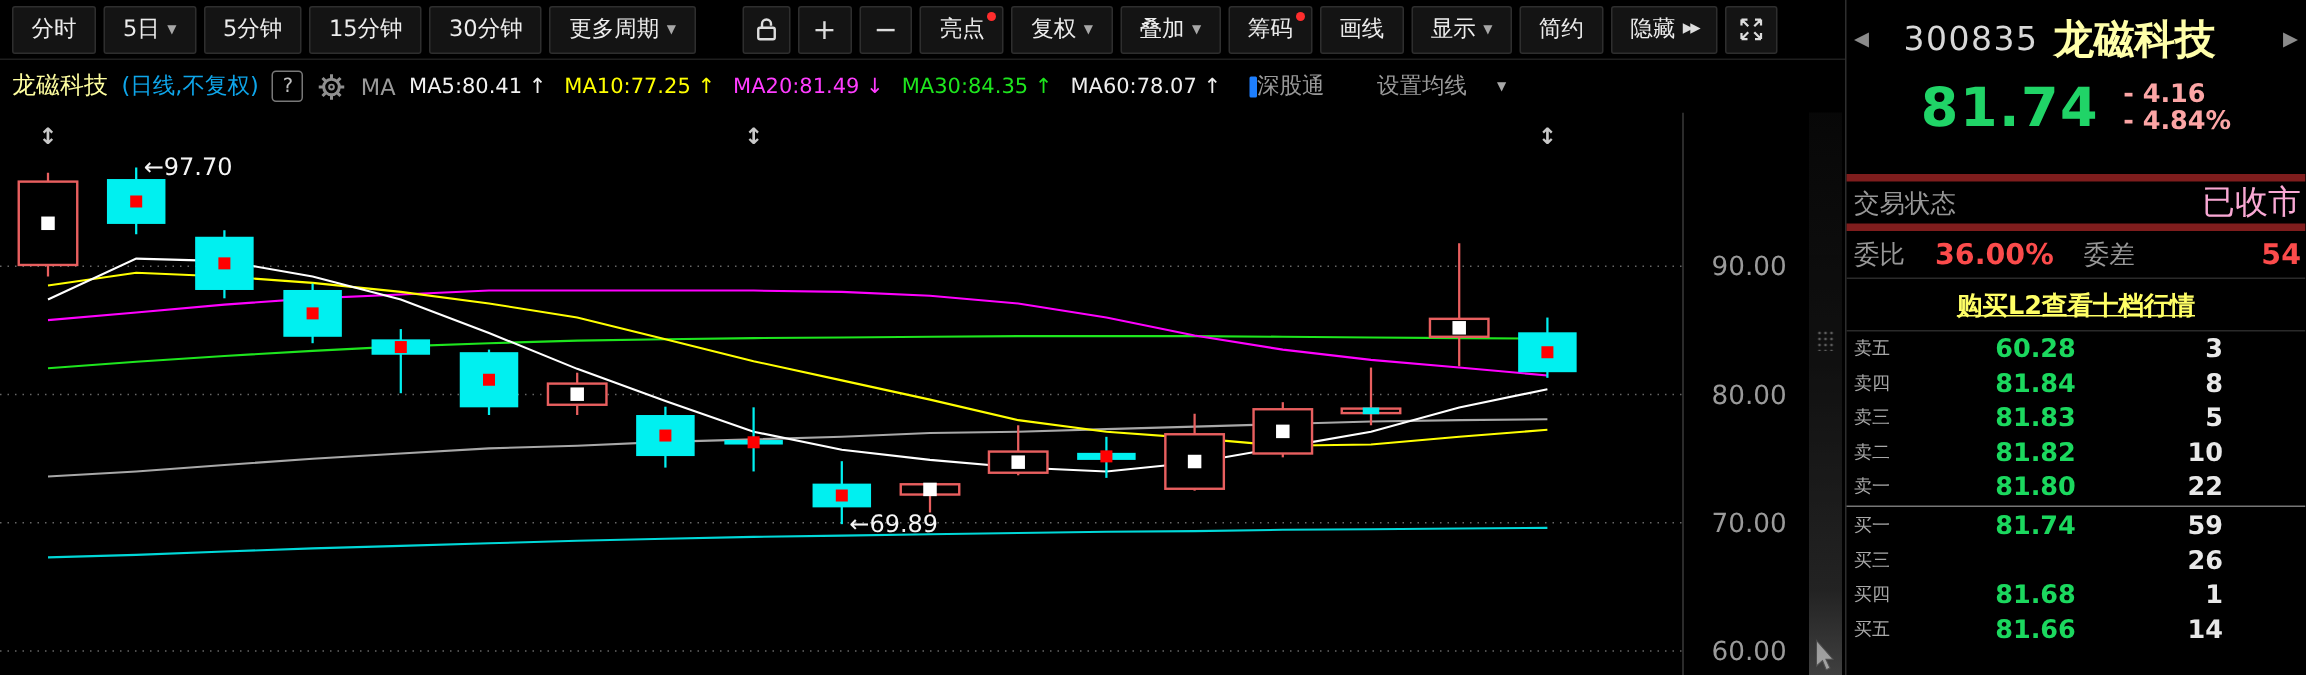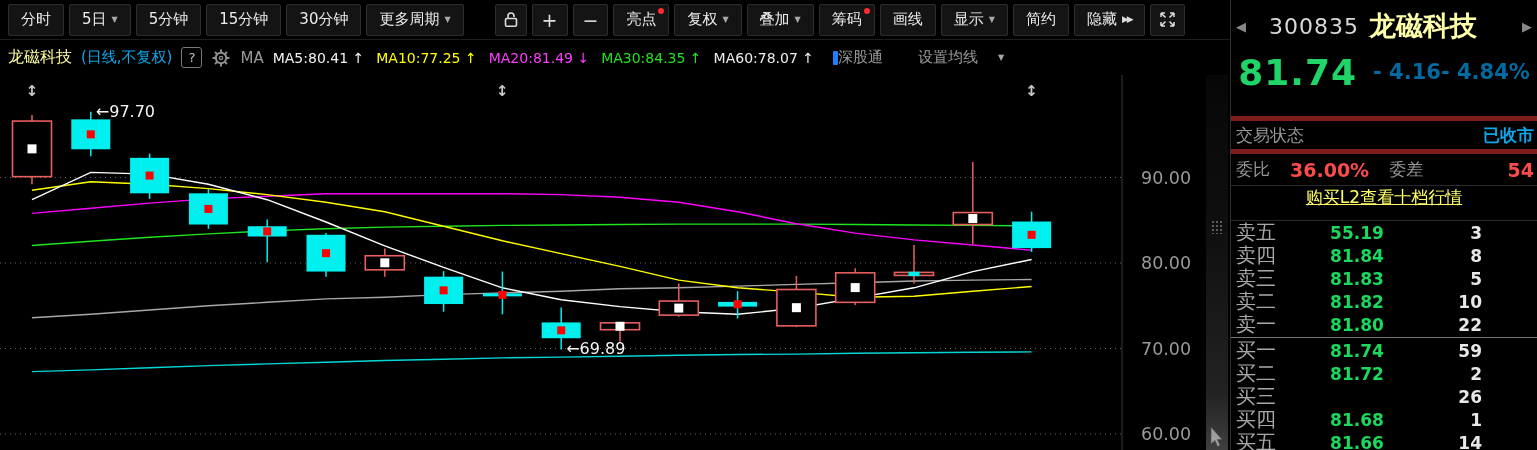--- a/index.html
+++ b/index.html
@@ -35,34 +35,34 @@
 
   
   #panel{position:absolute;left:1230px;top:0;width:307px;height:450px;border-left:1px solid #2e2e2e;box-sizing:border-box;background:#000;}
   .p-header{display:flex;align-items:center;margin-top:7px;height:38px;}
   .p-arrow{color:#8a8a8a;font-size:13px;padding:0 5px;cursor:pointer;}
   .p-code{color:#d8d8d8;font-size:22px;margin-left:18px;letter-spacing:1px;}
   .p-name{color:#ffffaa;font-size:27px;font-weight:600;margin-left:10px;}
   .p-arrow.right{margin-left:auto;}
   .p-price{display:flex;align-items:center;justify-content:center;gap:16px;height:54px;}
   .p-last{color:#20d467;font-size:36px;font-weight:bold;letter-spacing:1px;}
-  .p-chg{display:flex;flex-direction:row;color:#0369a1;font-size:21px;font-weight:bold;line-height:18px;}
+  .p-chg{display:flex;flex-direction:column;color:#fca5a5;font-size:17px;font-weight:bold;line-height:18px;}
   .p-row{display:flex;align-items:center;border-top:5px solid #7f1d1d;padding:0 3px 0 5px;box-sizing:border-box;}
   .p-row.status{height:33px;margin-top:17px;}
   .p-row.weibi{height:36px;}
   .p-label{color:#979797;font-size:17px;}
-  .p-val-right{margin-left:auto;color:#0ea5e9;font-size:17px;font-weight:bold;}
+  .p-val-right{margin-left:auto;color:#f9a8d4;font-size:22px;}
   .p-red{color:#fb4b4b;font-size:19px;font-weight:bold;}
   .weibi .p-red.first{margin-left:20px;}
   .weibi .p-label.second{margin-left:20px;}
-  .p-link-row{display:flex;align-items:flex-start;justify-content:center;height:34px;border-top:1px solid #2a2a2a;}
+  .p-link-row{display:flex;align-items:center;justify-content:center;height:34px;border-top:1px solid #2a2a2a;font-weight:bold;}
   .p-link{color:#ffff66;font-size:17px;text-decoration:underline;cursor:pointer;}
   #orders{border-top:1px solid #2a2a2a;}
   .o-row{display:flex;align-items:center;height:23px;padding:0 0 0 5px;box-sizing:border-box;cursor:pointer;}
-  .o-label{width:46px;color:#a8a8a8;font-size:20px;}
+  .o-label{width:46px;color:#a8a8a8;font-size:12px;}
   .o-price{width:150px;text-align:center;color:#1bd85e;font-size:17px;font-weight:bold;}
   .o-vol{flex:1;text-align:right;padding-right:55px;color:#e8e8e8;font-size:17px;font-weight:bold;}
   .o-sep{height:0;border-top:1px solid #777;margin:1px 0;}
 </style>
 </head>
 <body>
 
 <div id="app">
 
   <div id="toolbar">
@@ -271,21 +271,21 @@
       <span class="p-red first">36.00%</span>
       <span class="p-label second">委差</span>
       <span class="p-red" style="margin-left:auto;">54</span>
     </div>
     <div class="p-link-row">
       <span class="p-link">购买L2查看十档行情</span>
     </div>
     <div id="orders">
         <div class="o-row">
           <span class="o-label">卖五</span>
-          <span class="o-price">55.19</span>
+          <span class="o-price">60.28</span>
           <span class="o-vol">3</span>
         </div>
         <div class="o-row">
           <span class="o-label">卖四</span>
           <span class="o-price">81.84</span>
           <span class="o-vol">8</span>
         </div>
         <div class="o-row">
           <span class="o-label">卖三</span>
           <span class="o-price">81.83</span>
@@ -301,25 +301,20 @@
           <span class="o-price">81.80</span>
           <span class="o-vol">22</span>
         </div>
         <div class="o-sep"></div>
         <div class="o-row">
           <span class="o-label">买一</span>
           <span class="o-price">81.74</span>
           <span class="o-vol">59</span>
         </div>
         <div class="o-row">
-          <span class="o-label">买二</span>
-          <span class="o-price">81.72</span>
-          <span class="o-vol">2</span>
-        </div>
-        <div class="o-row">
           <span class="o-label">买三</span>
           <span class="o-vol">26</span>
         </div>
         <div class="o-row">
           <span class="o-label">买四</span>
           <span class="o-price">81.68</span>
           <span class="o-vol">1</span>
         </div>
         <div class="o-row">
           <span class="o-label">买五</span>

